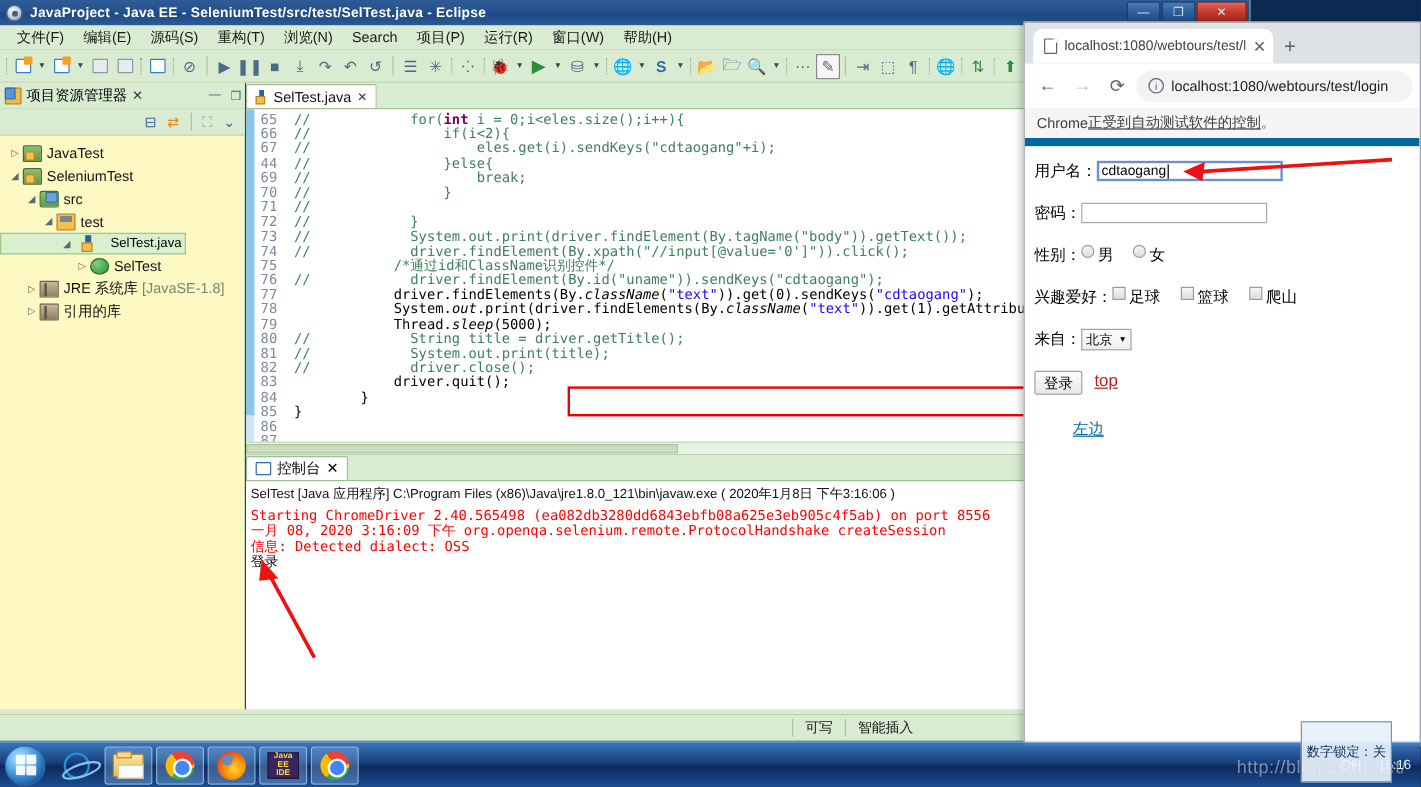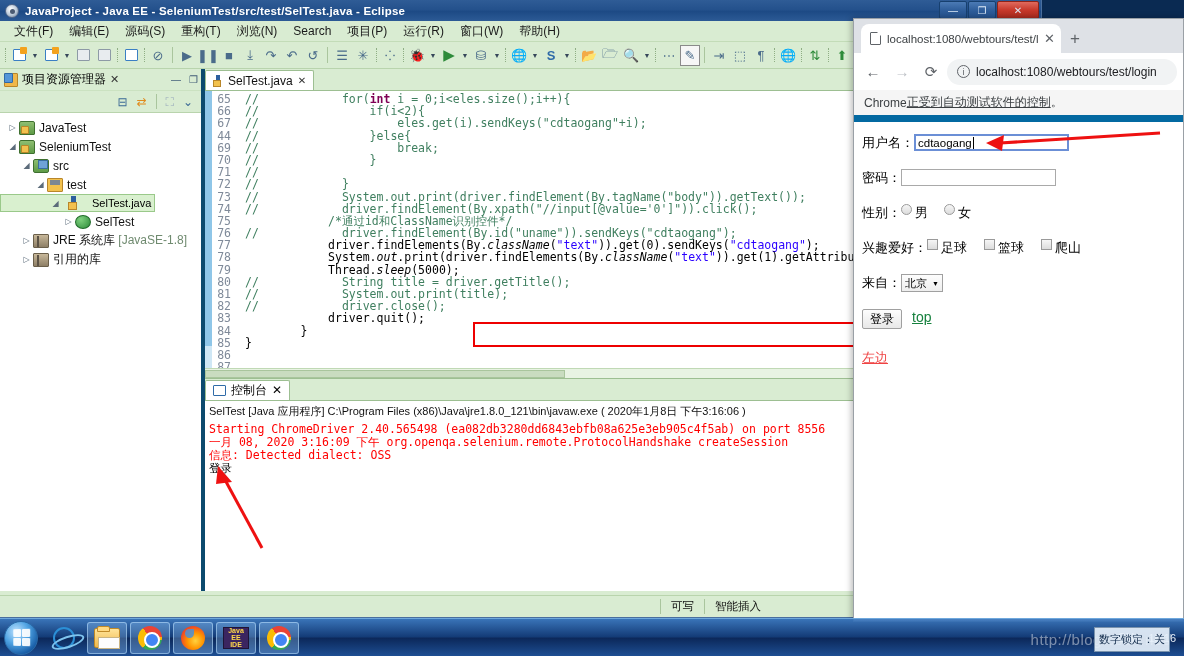--- a/index.html
+++ b/index.html
@@ -74,21 +74,21 @@
 
   .sq { width: 13px; height: 12px; border: 1.6px solid #3b7fc4; background: #fff; border-radius: 1px; }
   .sq.g { border-color: #8d9aa6; background: #e8ecef; }
   .sq.blue2 { border-color:#3b7fc4; }
   .plus { position:absolute; right:2px; top:2px; width:7px;height:7px; background:#f3a21e; border-radius:1px;}
 
   
   .workarea { display: flex; height: 522px; }
 
   
-  .explorer { width: 205px; background: #ffffff; border-right: 4px solid #0c4a6e; position: relative; }
+  .explorer { width: 205px; background: #fef9c3; border-right: 1px solid #0c4a6e; position: relative; }
   .ex-head {
     height: 22px; display: flex; align-items: center; gap: 4px;
     background: #d9ecd2; font-size: 12px; padding-left: 4px; position: relative;
     border-bottom: 1px solid #cbe2c1;
   }
   .ex-head .ico { width: 14px; height: 14px; background: #f0b74a; border: 1px solid #b8862a; border-radius: 1px; position: relative; }
   .ex-head .ico::before { content:""; position:absolute; left:-1px; top:-1px; width:7px;height:8px; background:#5596d8; border:1px solid #2f6ba8; border-radius:1px;}
   .ex-head .xc { font-size: 11px; color: #333; }
   .ex-head .hbtns { position: absolute; right: 3px; display: flex; gap: 8px; color: #45607a; font-size: 10px; }
   .ex-tools {
@@ -224,22 +224,22 @@
     background: linear-gradient(180deg,#f6f6f6,#dcdcdc); margin: 0 3px 0 0; display:inline-block; }
   .sel {
     height: 18px; border: 1px solid #a0a0a0; background: linear-gradient(180deg,#fdfdfd,#eeeeee);
     font-size: 11px; display: inline-flex; align-items: center; padding: 0 3px; gap: 5px; color:#000;
   }
   .sel .arw { font-size: 7px; }
   .btn {
     height: 20px; border: 1px solid #a0a0a0; background: linear-gradient(180deg,#fdfdfd,#e8e8e8);
     font-size: 12px; padding: 0 7px; display: inline-flex; align-items: center; border-radius: 2px; color:#000;
   }
-  .lnk { color: #15803d; text-decoration: underline; font-size: 14px; }
-  .lnk.blue2 { color: #ef4444; font-size: 13px; }
+  .lnk { color: #b91c1c; text-decoration: underline; font-size: 14px; }
+  .lnk.blue2 { color: #0369a1; font-size: 13px; margin-left: 32px; }
 
   
   svg.anno { position: absolute; left: 0; top: 0; width: 1184px; height: 656px; pointer-events: none; }
 
   
   #taskbar {
     position: absolute; left: 0; bottom: 0; width: 1184px; height: 38px;
     background: linear-gradient(180deg, rgba(60,120,190,.95) 0%, rgba(20,60,120,.97) 48%, rgba(12,40,90,.98) 52%, rgba(30,80,150,.95) 100%);
     border-top: 1px solid #6fa8dc; display: flex; align-items: center; padding-left: 4px;
   }
@@ -269,22 +269,22 @@
   .ico-chrome::after{content:"";position:absolute;left:6px;top:6px;width:12px;height:12px;border-radius:50%;background:#4285f4;border:2px solid #fff;}
   .ico-ff { width:24px;height:24px;border-radius:50%;
     background: radial-gradient(circle at 60% 62%, #ffd23f 0%, #ff9500 38%, #f04e23 68%, #c8321a 100%); position:relative;}
   .ico-ff::after{content:"";position:absolute;left:4px;top:3px;width:9px;height:9px;border-radius:50% 0 50% 50%;background:#4a90d9;opacity:.85;}
   .ico-ee { width:26px;height:22px;background:#3b2560;border:1px solid #1f1436;display:flex;align-items:center;justify-content:center;
             font-size:7px;color:#ffd84a;font-weight:bold;line-height:7px;text-align:center;position:relative;}
   .tray { margin-left: auto; display: flex; align-items: center; gap: 8px; padding-right: 2px; color: #e8f1fb; font-size: 11px; }
   .tray .ch { font-size: 12px; }
   .tray .clock { display:flex; flex-direction:column; align-items:center; line-height:12px; font-size:11px; padding: 0 6px;}
   .wmark { position:absolute; right: 12px; bottom: 8px; font-size: 15px; color: rgba(255,255,255,.45); letter-spacing: .5px; white-space:nowrap;}
-  .numlock { position:absolute; right: 14px; bottom: 4px; background: rgba(230,240,250,.92); border:1px solid #7a93ad;
-             font-size: 11px; color: #102a4a; padding: 4px 4px; }
+  .numlock { position:absolute; right: 24px; bottom: 4px; background: rgba(230,240,250,.92); border:1px solid #7a93ad;
+             font-size: 11px; color: #102a4a; padding: 17px 4px; }
 </style>
 </head>
 <body>
 
 <div id="root">
 
   <div id="eclipse">
 
     <div class="titlebar">
       <span class="tb-icon"></span>

